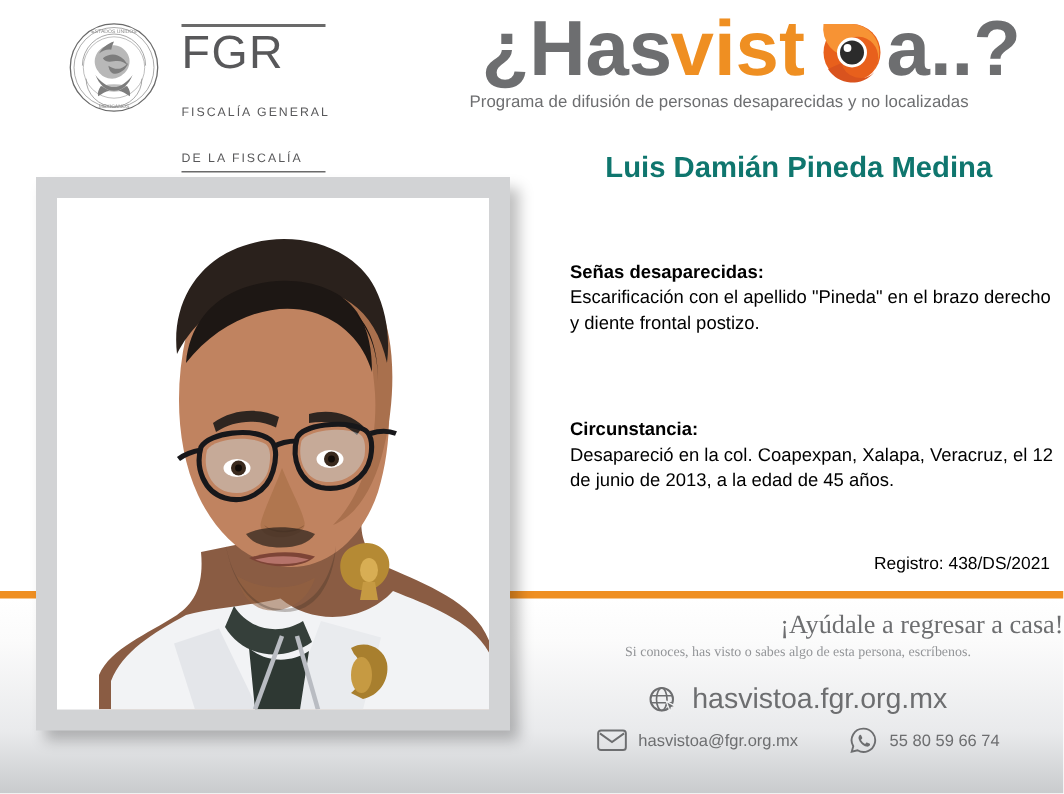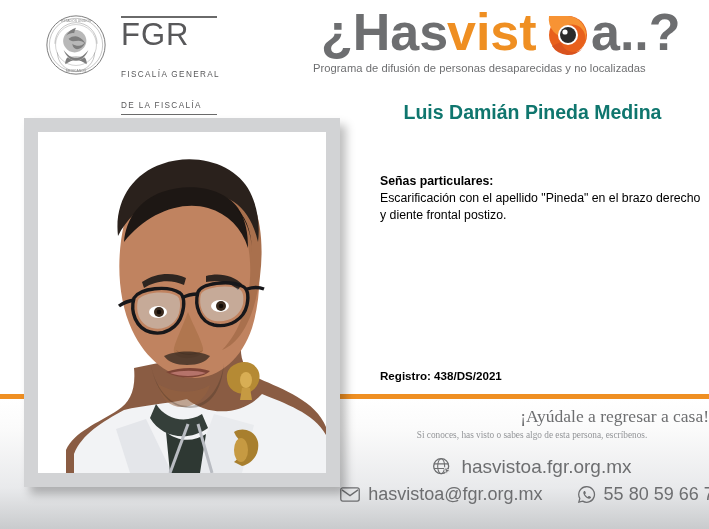--- a/index.html
+++ b/index.html
@@ -172,23 +172,23 @@
     color: #000000;
     line-height: 1.38;
     font-family: "Liberation Sans", sans-serif;
   }
 
   .registro {
     position: absolute;
     left: 380px;
     top: 369px;
     width: 320px;
-    text-align: left;
+    text-align: right;
     font-size: 11.6px;
-    font-weight: bold;
+    font-weight: normal;
     color: #000000;
     font-family: "Liberation Sans", sans-serif;
   }
 
   
   .orange-rule {
     position: absolute;
     left: 0;
     top: 394px;
     width: 709px;
@@ -260,21 +260,21 @@
     gap: 34px;
   }
 
   .contact-item {
     display: flex;
     align-items: center;
     gap: 8px;
   }
 
   .contact-text {
-    font-size: 18px;
+    font-size: 11px;
     color: #6d6e70;
     font-family: "Liberation Sans", sans-serif;
     white-space: nowrap;
   }
 
   .contact-text.web { font-size: 19px; }
 
   .icon-svg { display: block; }
 </style>
 </head>
@@ -406,24 +406,28 @@
         <path d="M120 252 c16 10 38 10 52 1 c-4 14 -16 22 -28 22 c-12 0 -21 -8 -24 -23 z" fill="#96623f" opacity="0.55"></path>
 
         <path d="M112 228 c4 28 20 46 38 46 c18 0 32 -16 36 -42 c-2 26 -14 44 -34 44 c-22 0 -36 -20 -40 -48 z" fill="#3a2d24" opacity="0.3"></path>
       </svg>
     </div>
   </div>
 
   <div class="person-name">Luis Damián Pineda Medina</div>
 
   <div class="info-block info-senas">
-    <div class="info-label">Señas particulares:</div>
+    <div class="info-label">Señas desaparecidas:</div>
     <div class="info-text">Escarificación con el apellido "Pineda" en el brazo derecho y diente frontal postizo.</div>
   </div>
 
+  <div class="info-block info-circ">
+    <div class="info-label">Circunstancia:</div>
+    <div class="info-text">Desapareció en la col. Coapexpan, Xalapa, Veracruz, el 12 de junio de 2013, a la edad de 45 años.</div>
+  </div>
 
   <div class="registro">Registro: 438/DS/2021</div>
 
   <div class="footer">
     <div class="footer-inner">
       <div class="footer-title">¡Ayúdale a regresar a casa!</div>
       <div class="footer-sub">Si conoces, has visto o sabes algo de esta persona, escríbenos.</div>
 
       <div class="contact-web">
         <svg class="icon-svg" width="20" height="20" viewBox="0 0 24 24">

